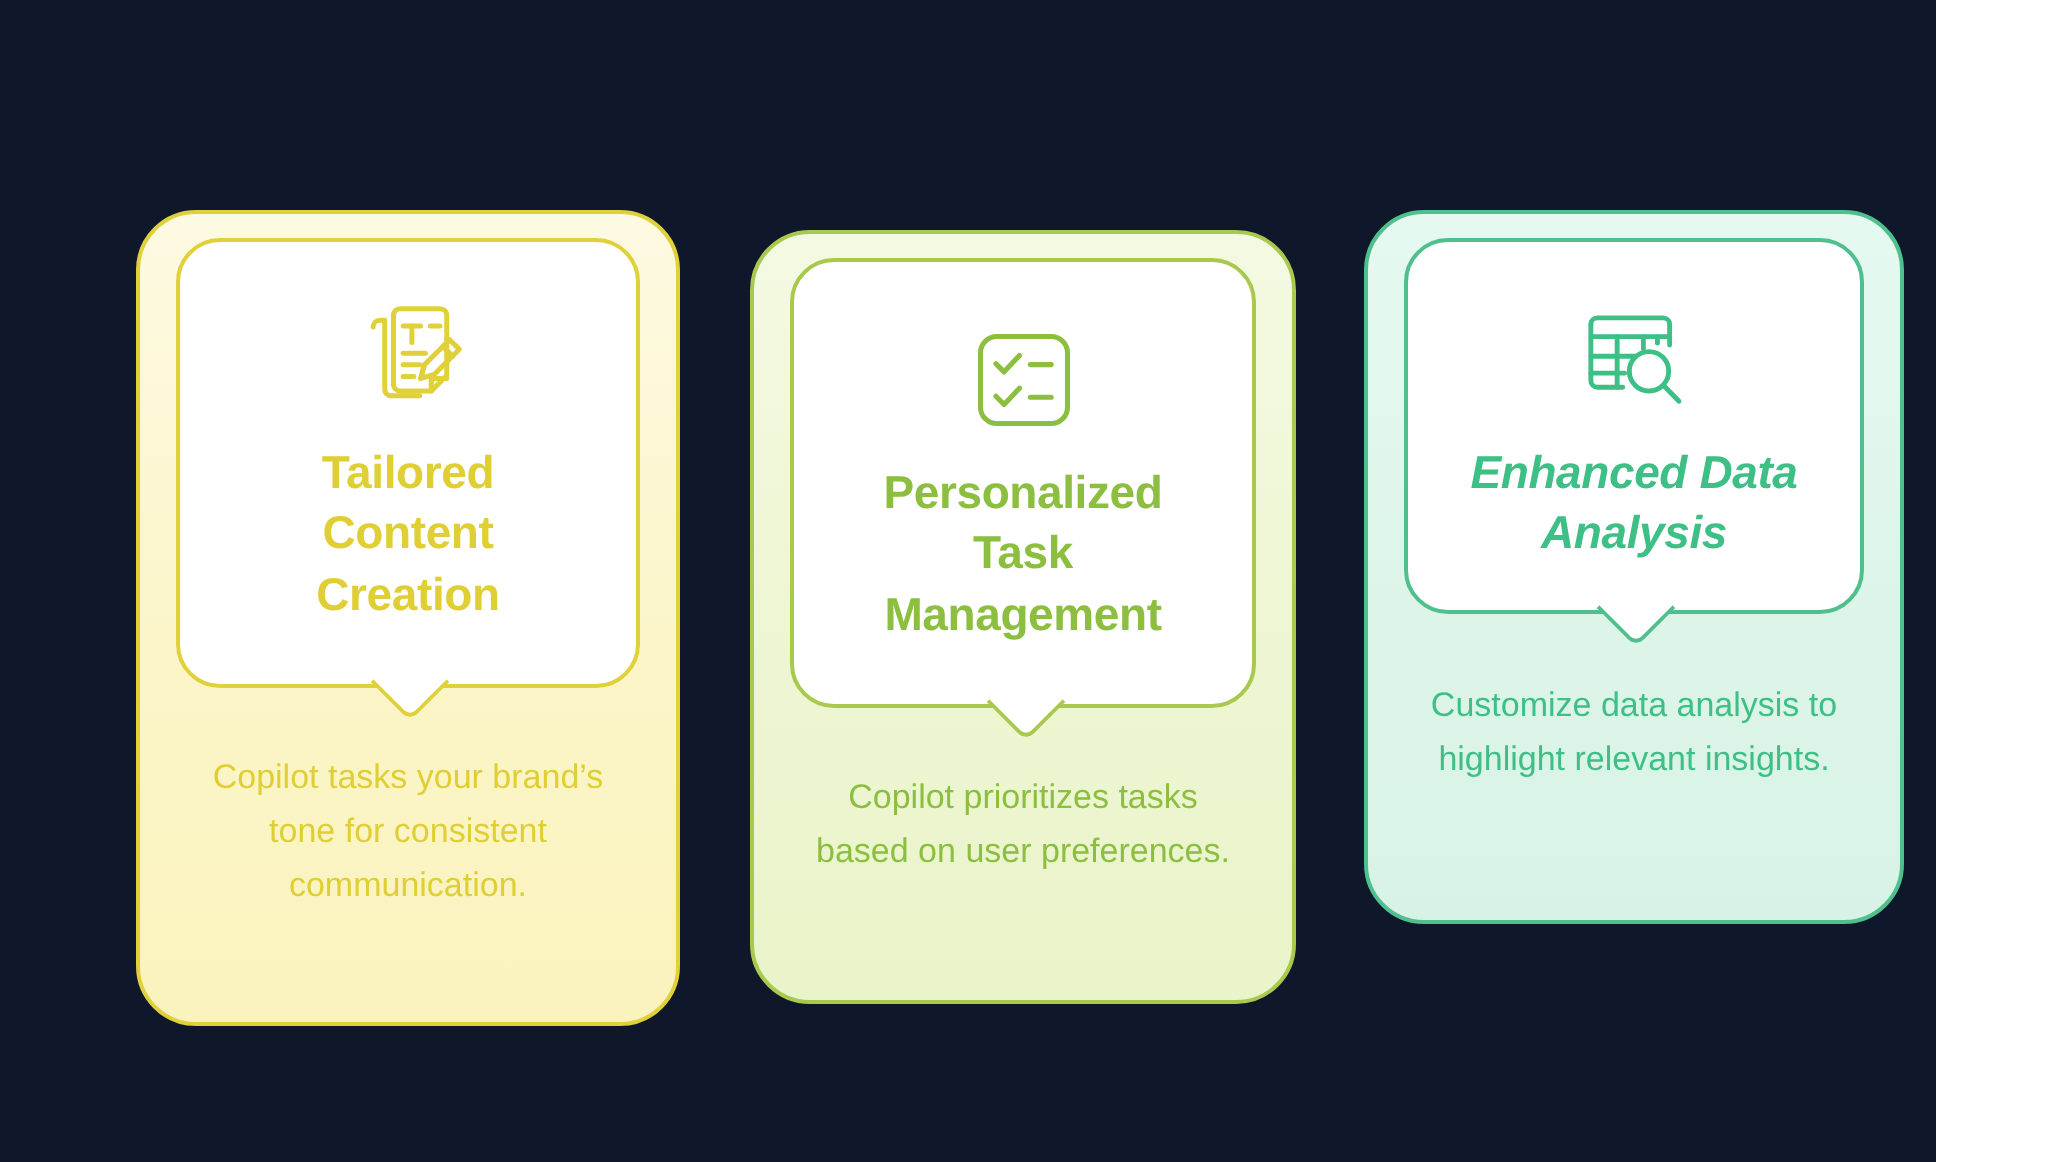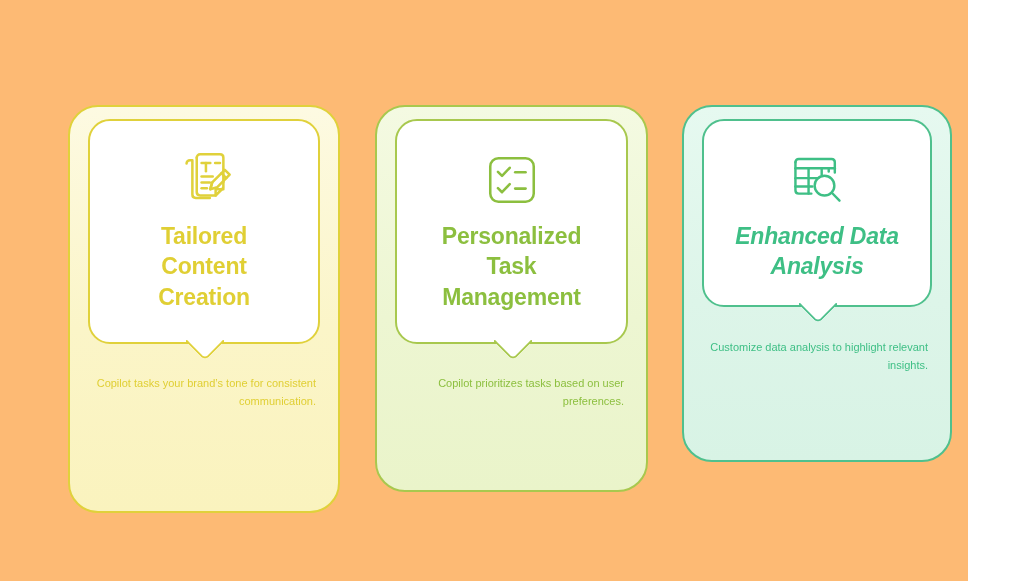--- a/index.html
+++ b/index.html
@@ -13,35 +13,35 @@
     height: 581px;
     overflow: hidden;
     font-family: "Liberation Sans", sans-serif;
     -webkit-font-smoothing: antialiased;
   }
 
   #board {
     position: relative;
     width: 968px;
     height: 581px;
-    background: #fdba74;
+    background: #0f172a;
   }
 
   
   .card {
     position: absolute;
     box-sizing: border-box;
     border-radius: 30px;
     border-width: 2px;
     border-style: solid;
     overflow: visible;
   }
 
   .card.c1 { left: 68px;  top: 105px; width: 272px; height: 408px; }
-  .card.c2 { left: 375px; top: 105px; width: 273px; height: 387px; }
+  .card.c2 { left: 375px; top: 115px; width: 273px; height: 387px; }
   .card.c3 { left: 682px; top: 105px; width: 270px; height: 357px; }
 
   
   .bubble {
     position: absolute;
     left: 18px;
     right: 18px;
     top: 12px;
     box-sizing: border-box;
     background: #ffffff;
@@ -95,23 +95,23 @@
     letter-spacing: -0.2px;
     margin: 0;
     white-space: pre-line;
   }
 
   
   .body-text {
     position: absolute;
     left: 22px;
     right: 22px;
-    font-size: 11px;
+    font-size: 17px;
     line-height: 1.6;
-    text-align: right;
+    text-align: center;
     margin: 0;
   }
   .card.c1 .body-text { top: 268px; }
   .card.c2 .body-text { top: 268px; }
   .card.c3 .body-text { top: 232px; }
 
   
   
   .c1 { border-color: #E0D13B; background: linear-gradient(180deg,#FDFAE2 0%,#FBF5C8 55%,#FAF3BE 100%); }
   .c1 .bubble { border-color: #E0D13B; }

